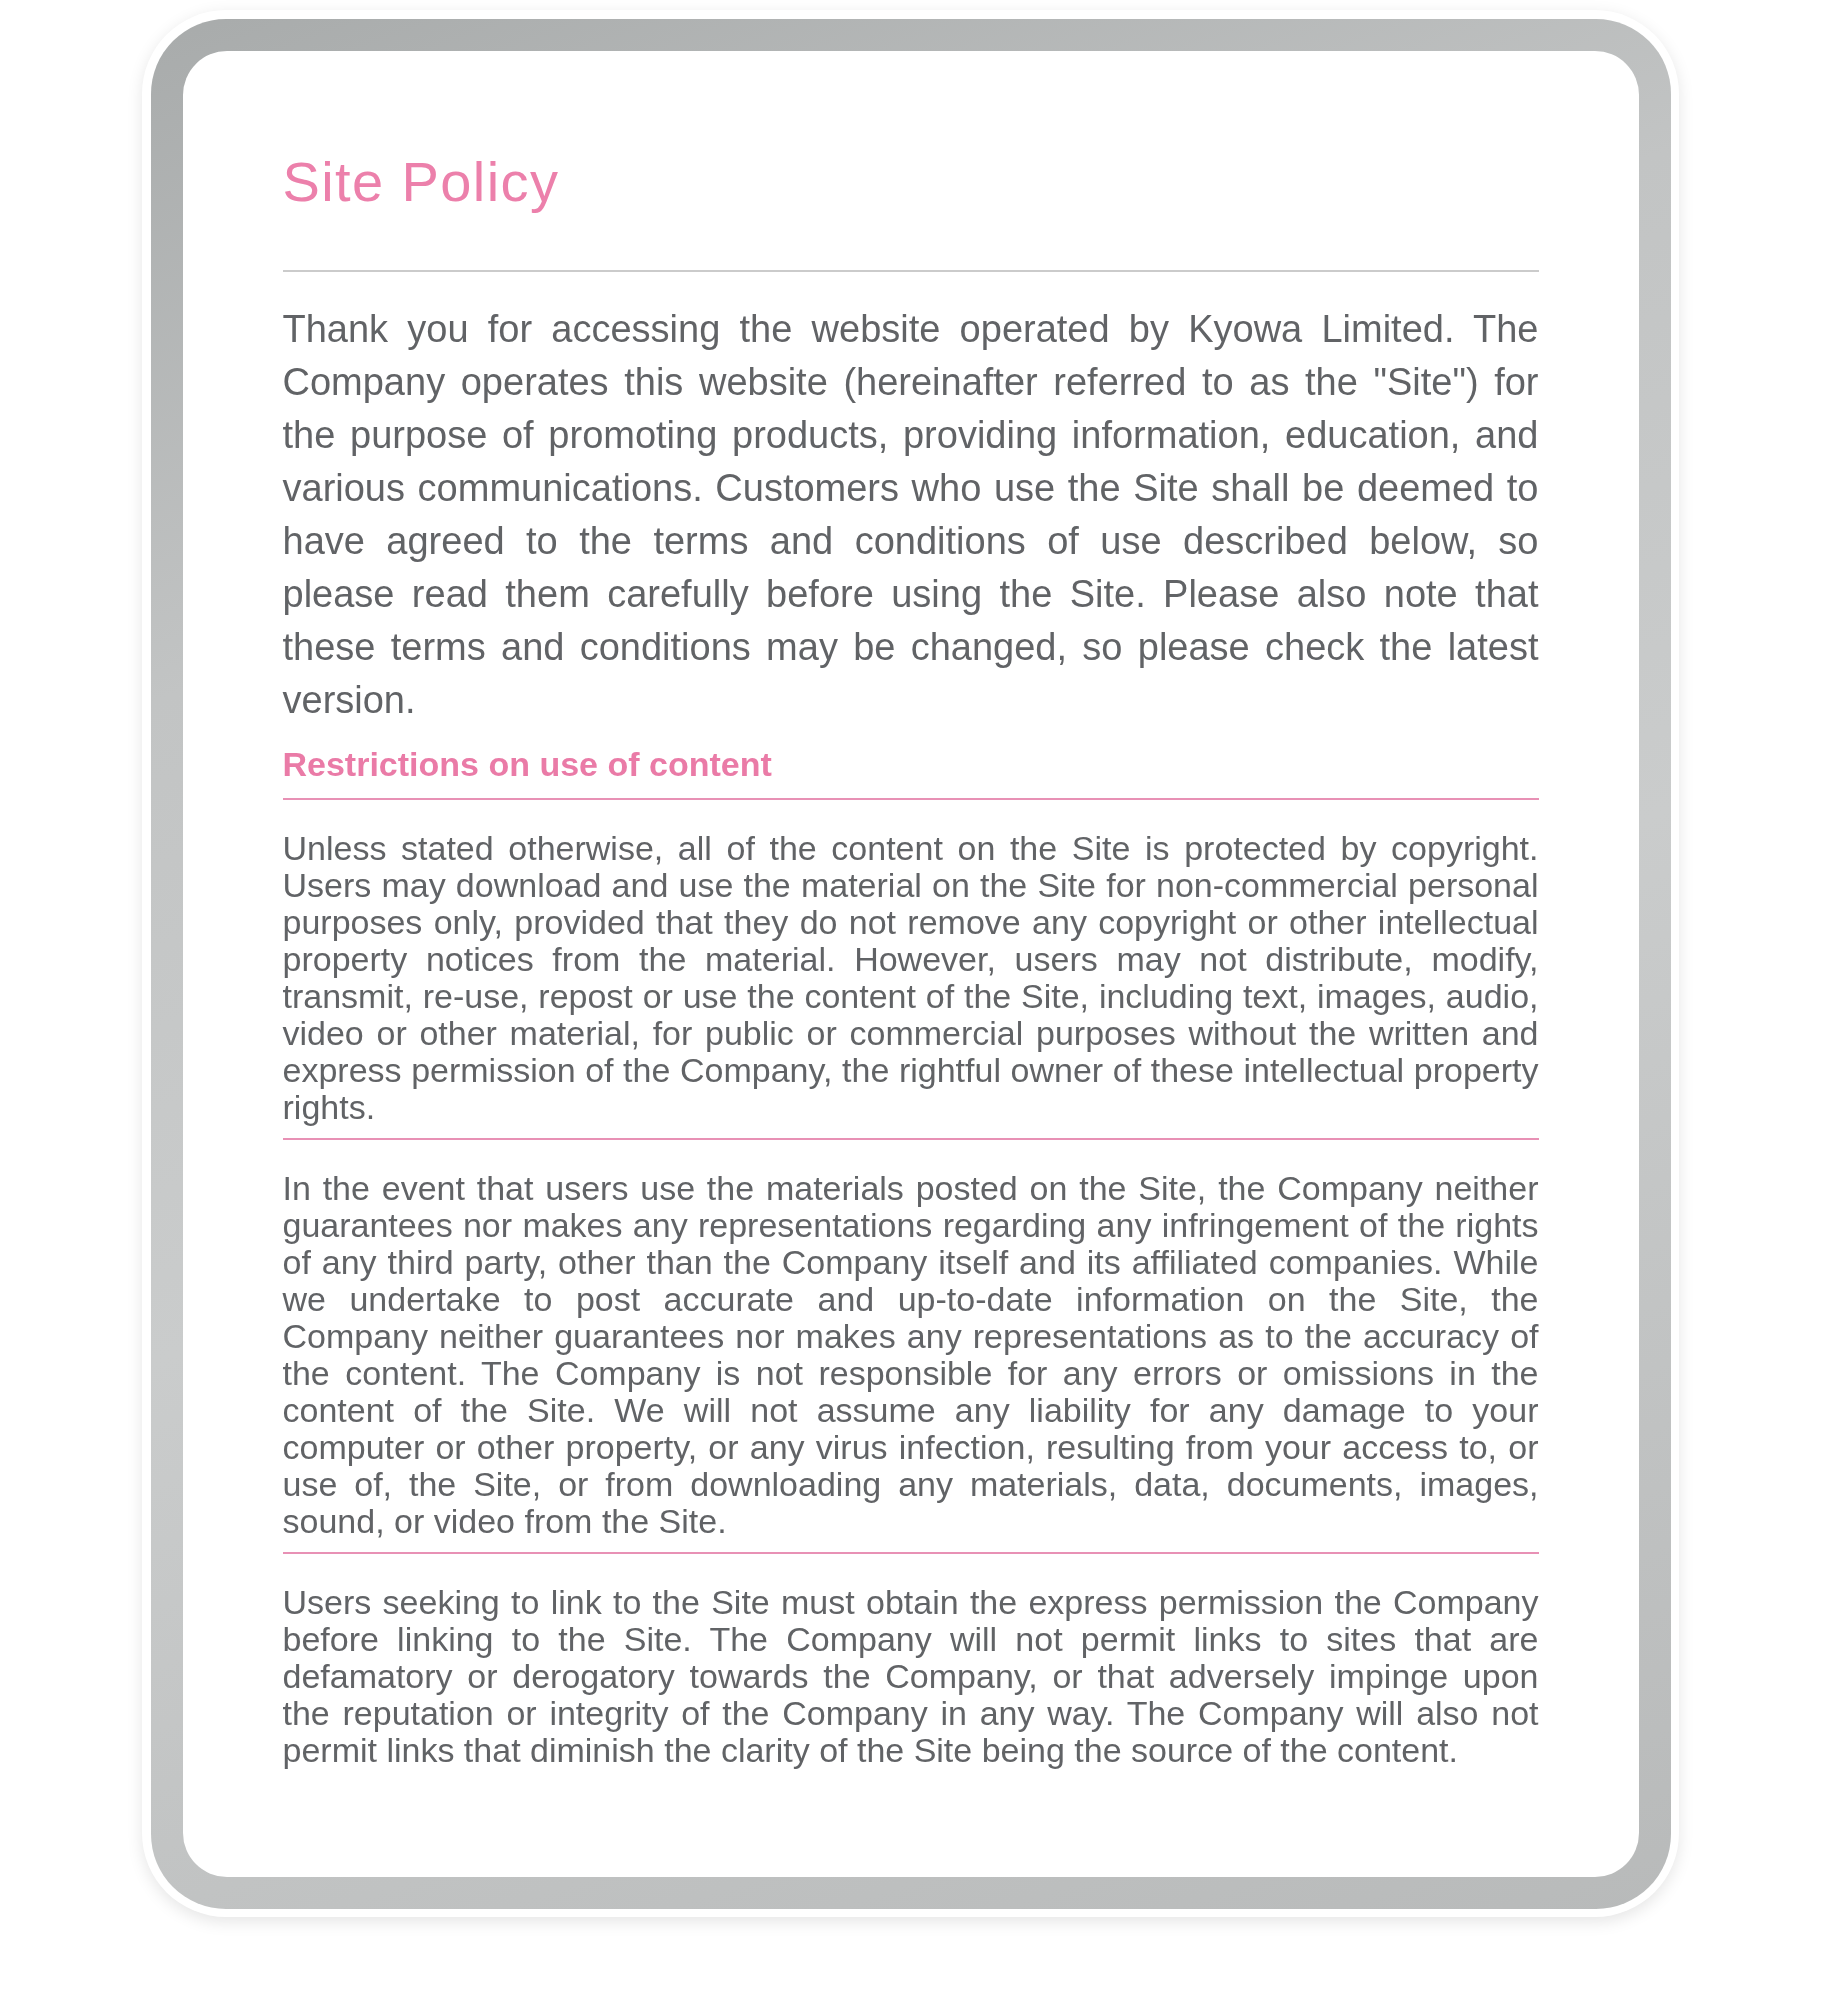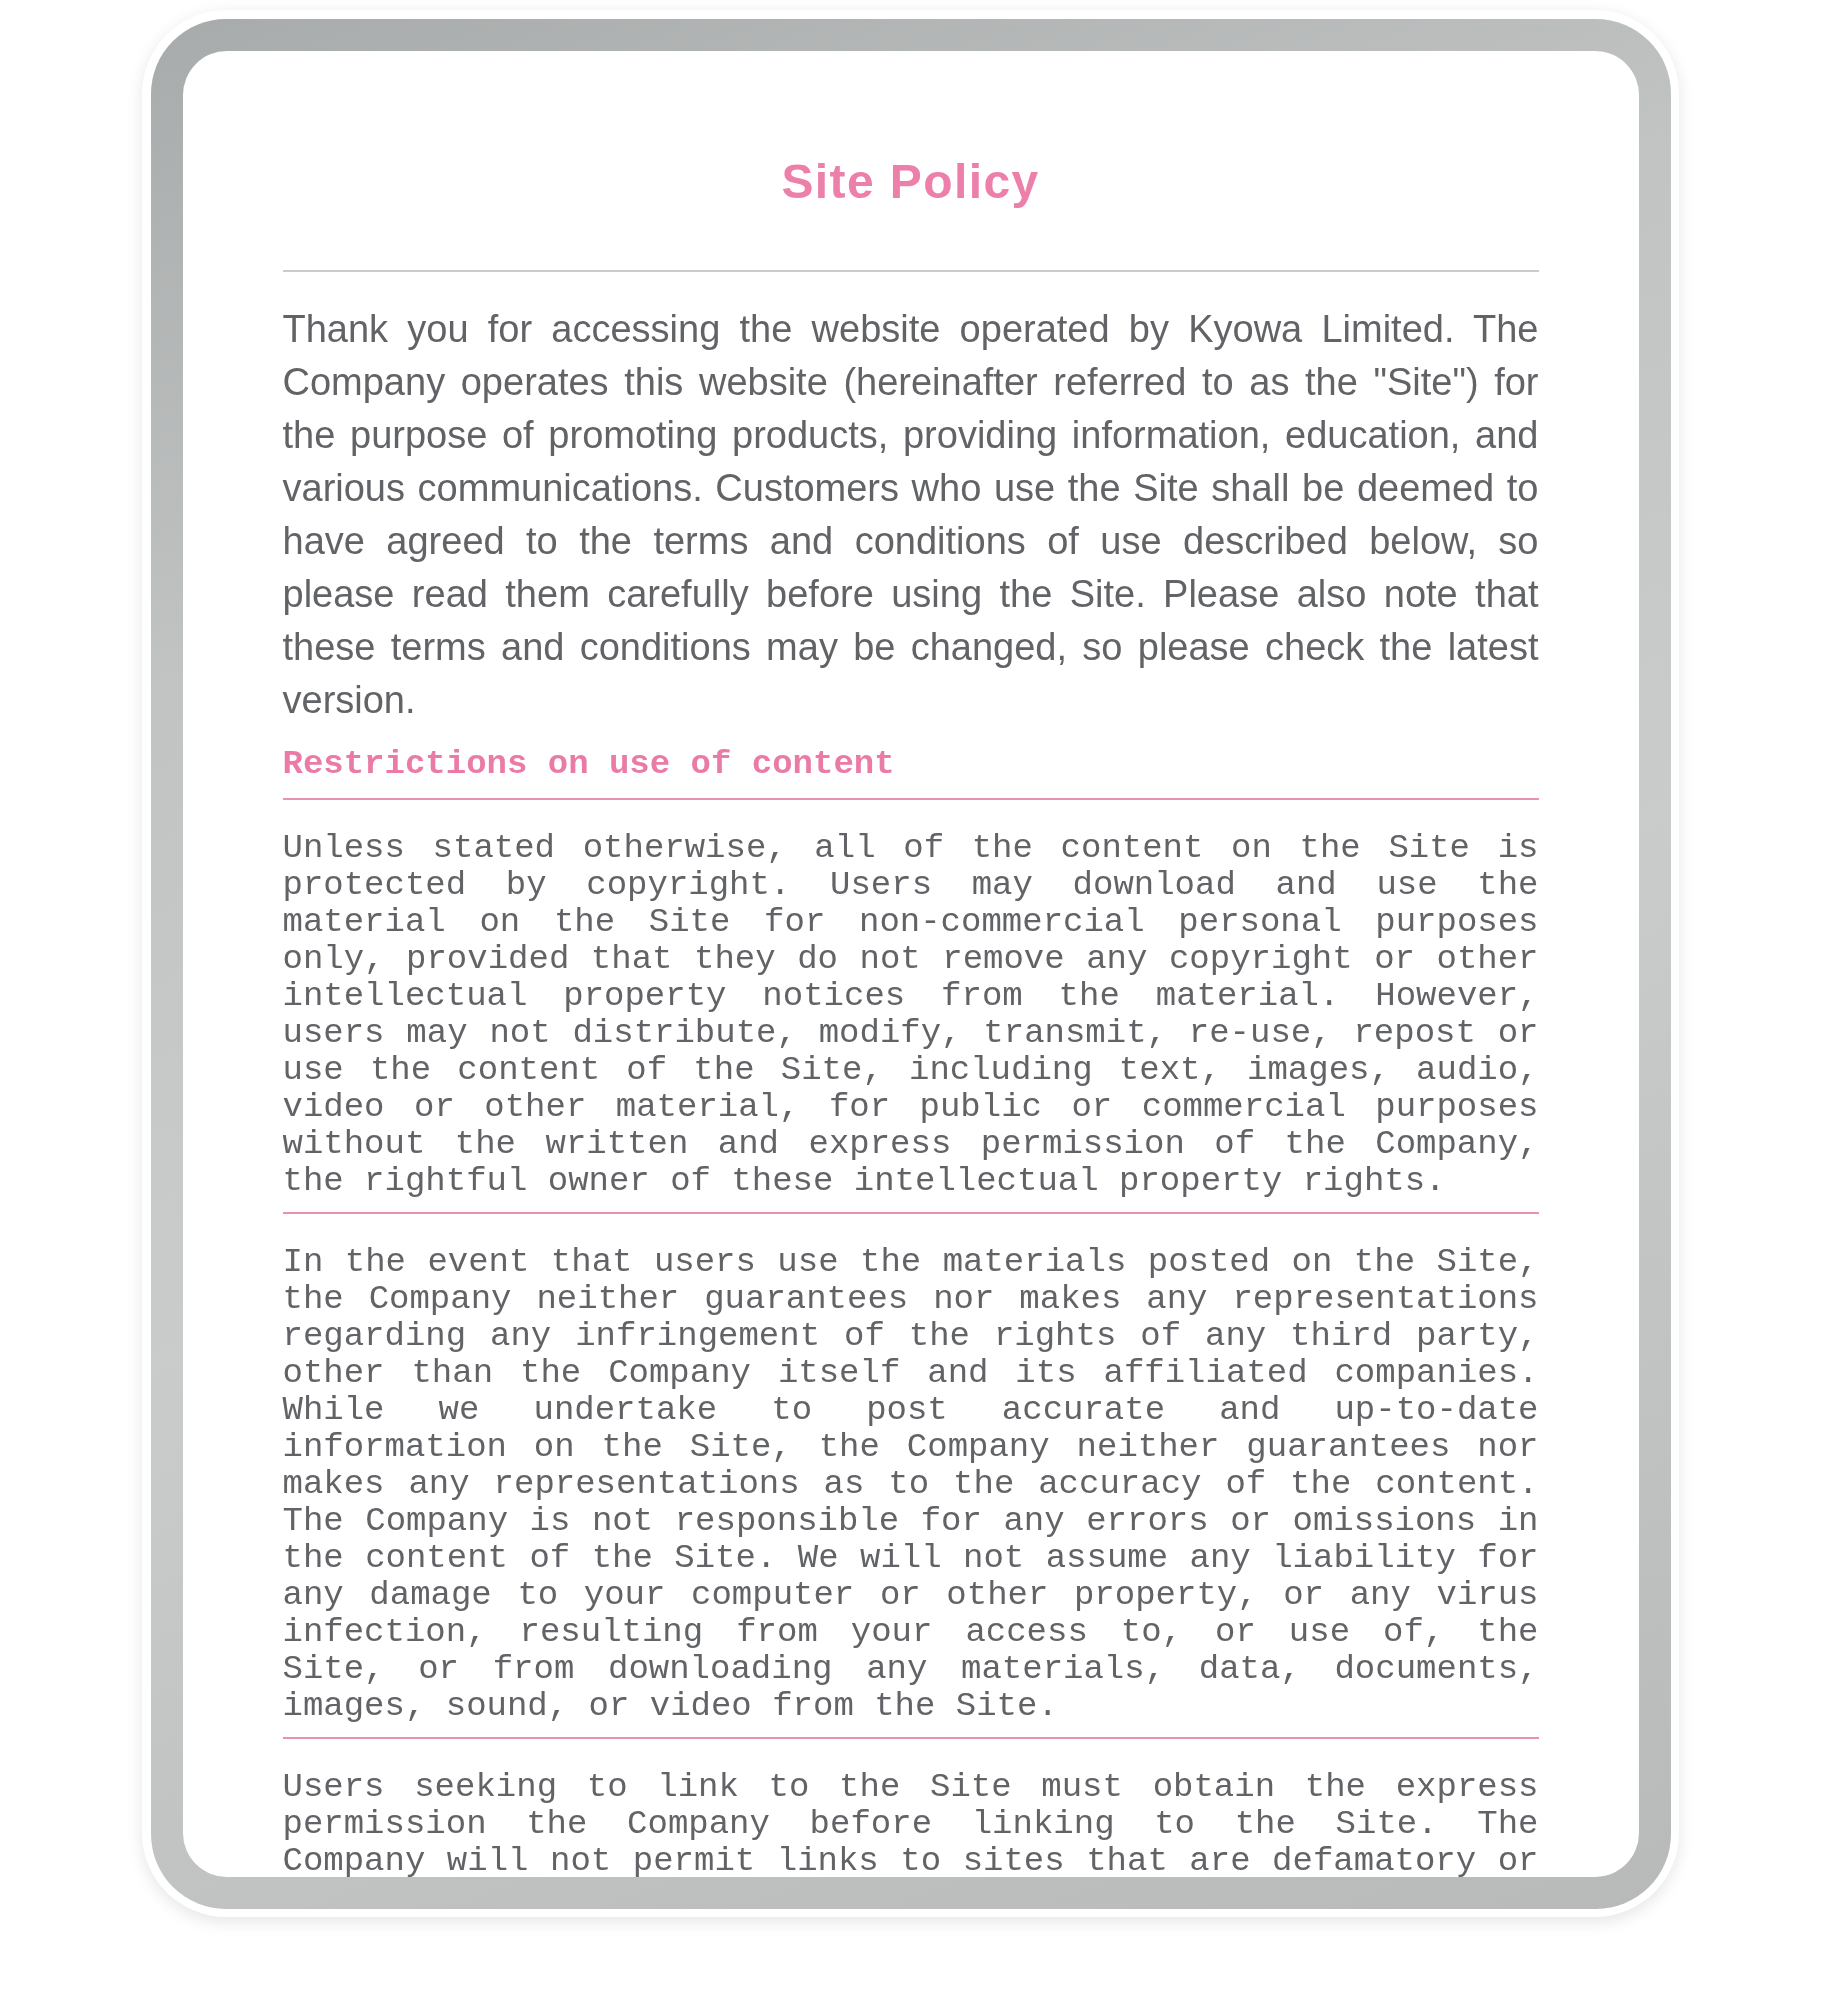--- a/index.html
+++ b/index.html
@@ -37,41 +37,40 @@
     width: 100%;
     height: 100%;
     box-sizing: border-box;
     border-radius: 44px;
     background: #ffffff;
     padding: 0 100px;
     overflow: hidden;
   }
   .page-title {
     margin: 90px 0 0 0;
-    text-align: center;
-    font-size: 48px;
+    text-align: left;
+    font-size: 56px;
     line-height: 82px;
-    font-weight: 700;
+    font-weight: 400;
     letter-spacing: 1.4px;
     color: var(--accent-pink, #ec80ab);
   }
   .title-divider {
     border: none;
     border-top: 2.1px solid var(--divider-gray, #cbcbcb);
     margin: 47px 0 0 0;
   }
   .intro {
     margin: 31px 0 16px 0;
     font-size: 38px;
     line-height: 53px;
     color: var(--body-text, #616366);
     text-align: justify;
   }
   .section {
-    font-family: Liberation Mono, monospace;
   }
   .section h2 {
     margin: 0;
     font-size: 34px;
     line-height: 43px;
     font-weight: 700;
     color: var(--heading-pink, #ea7ba7);
   }
   .heading-rule {
     border: none;

